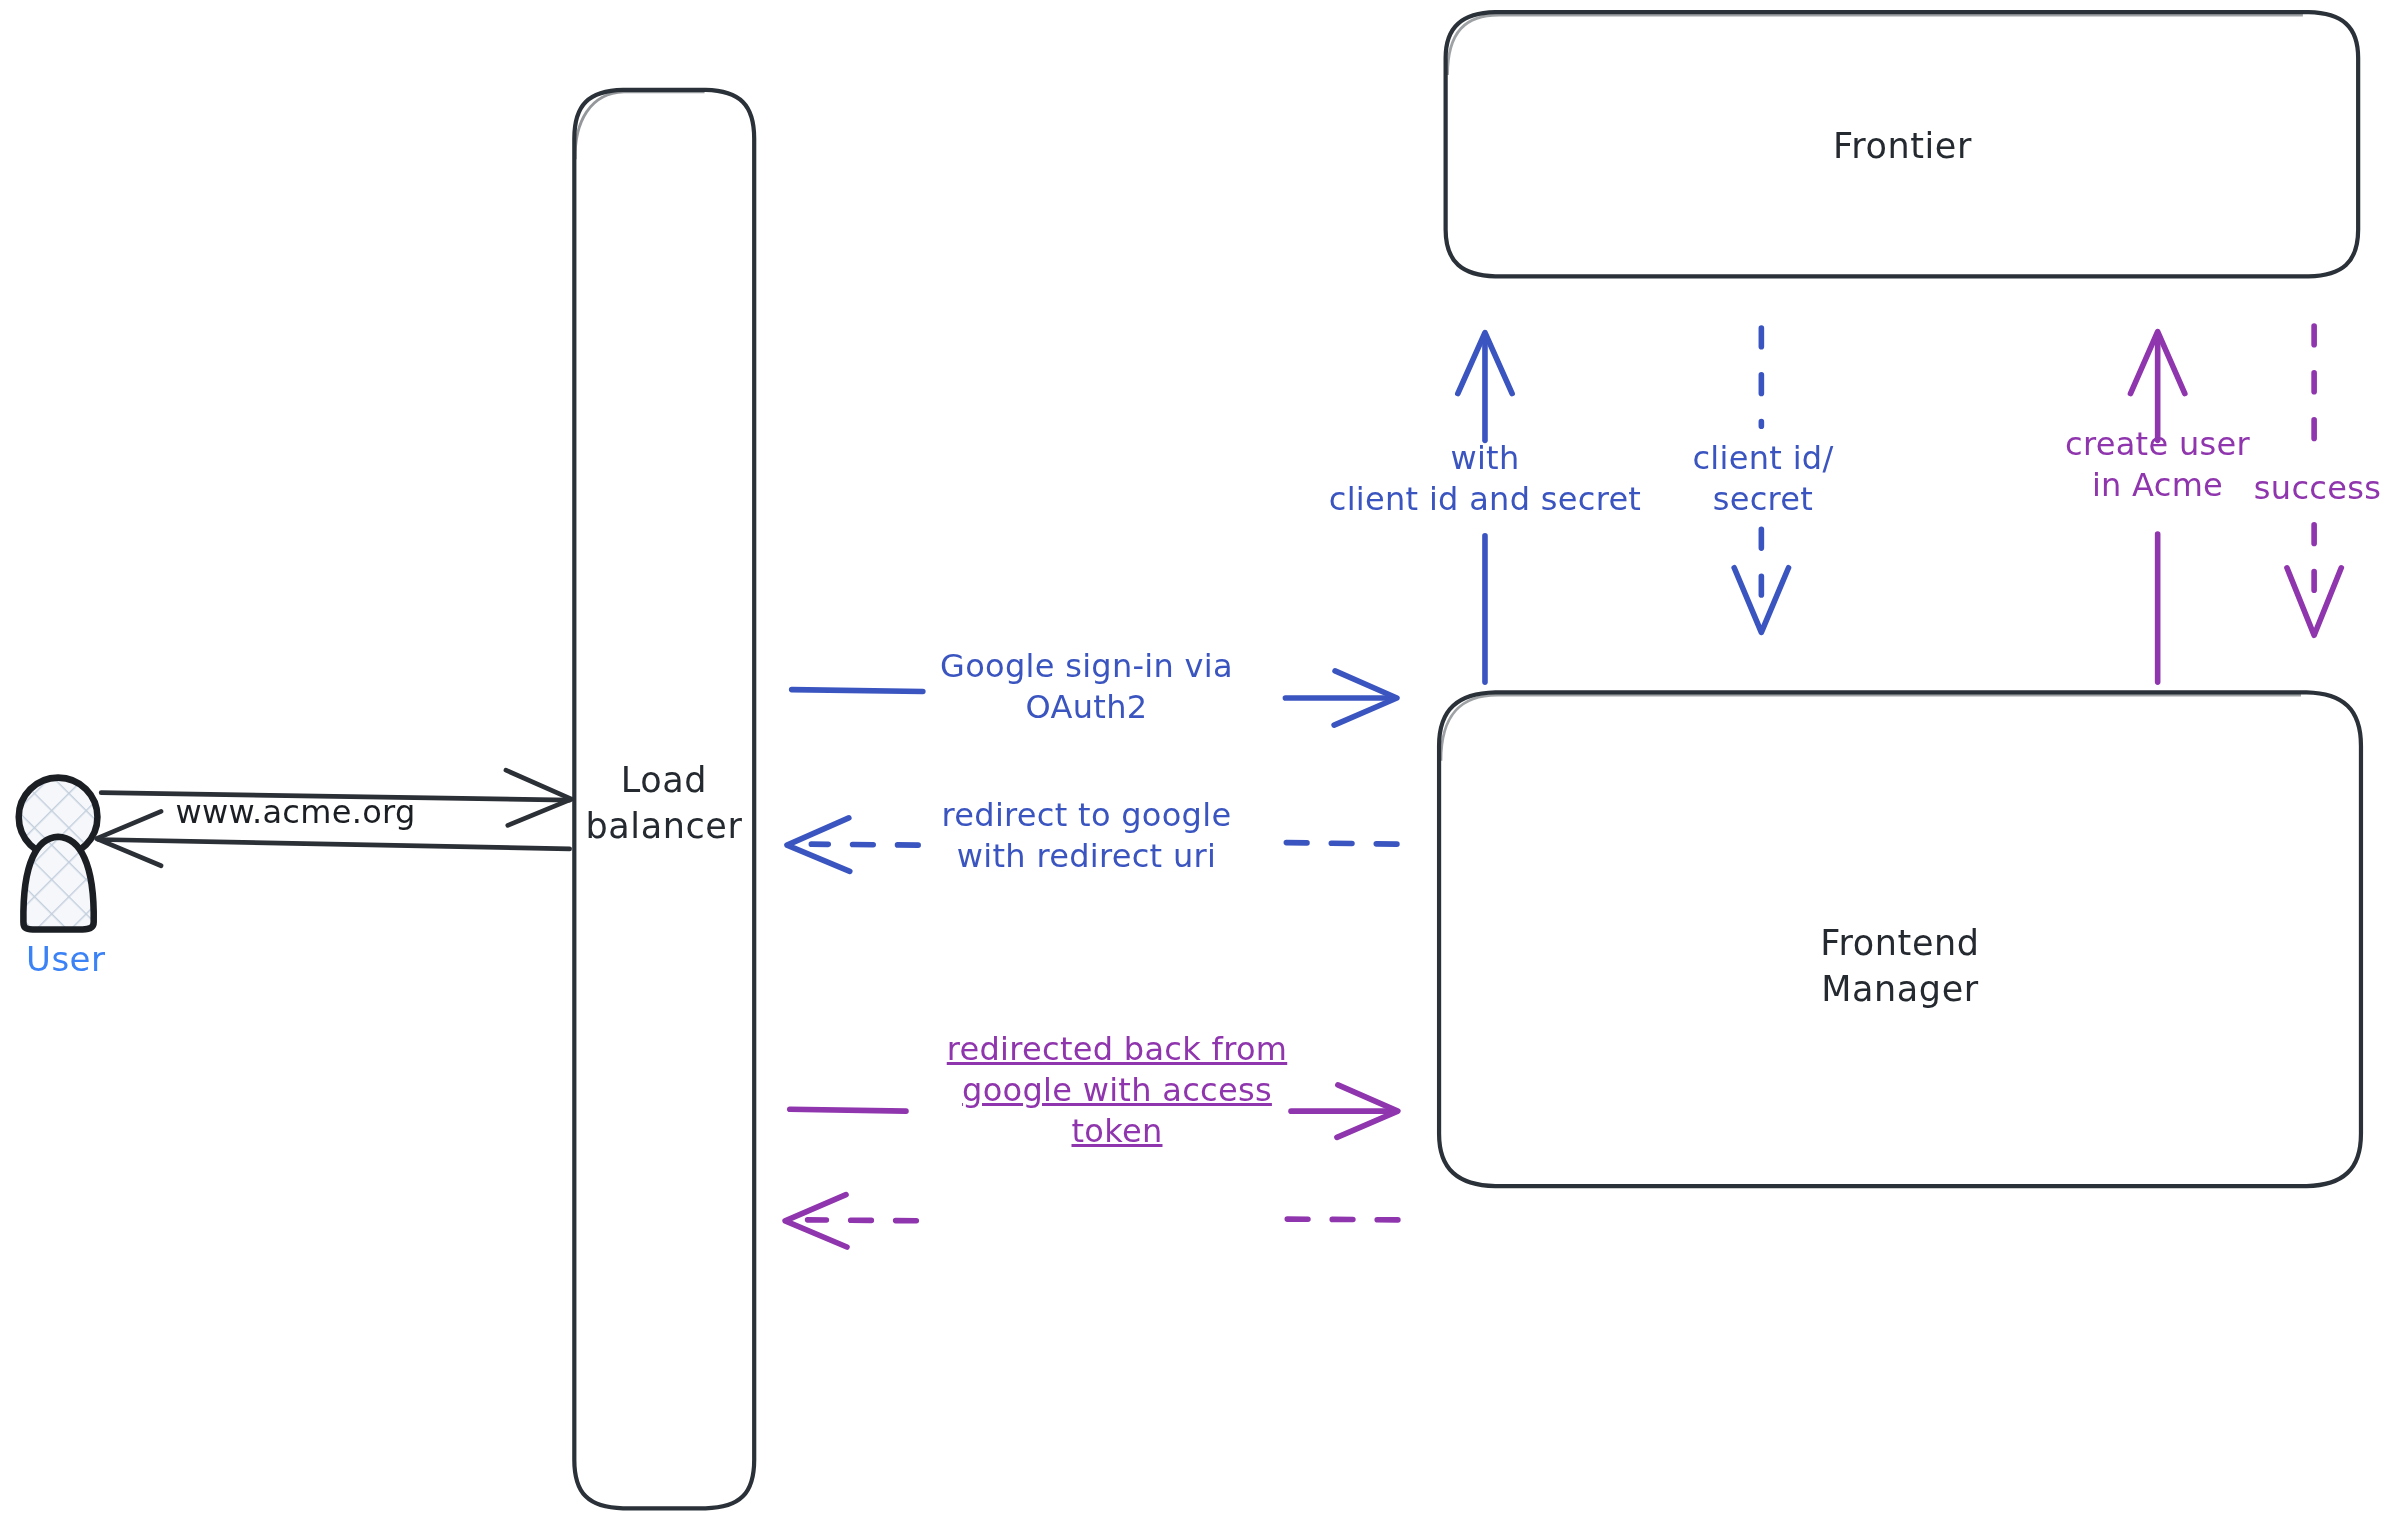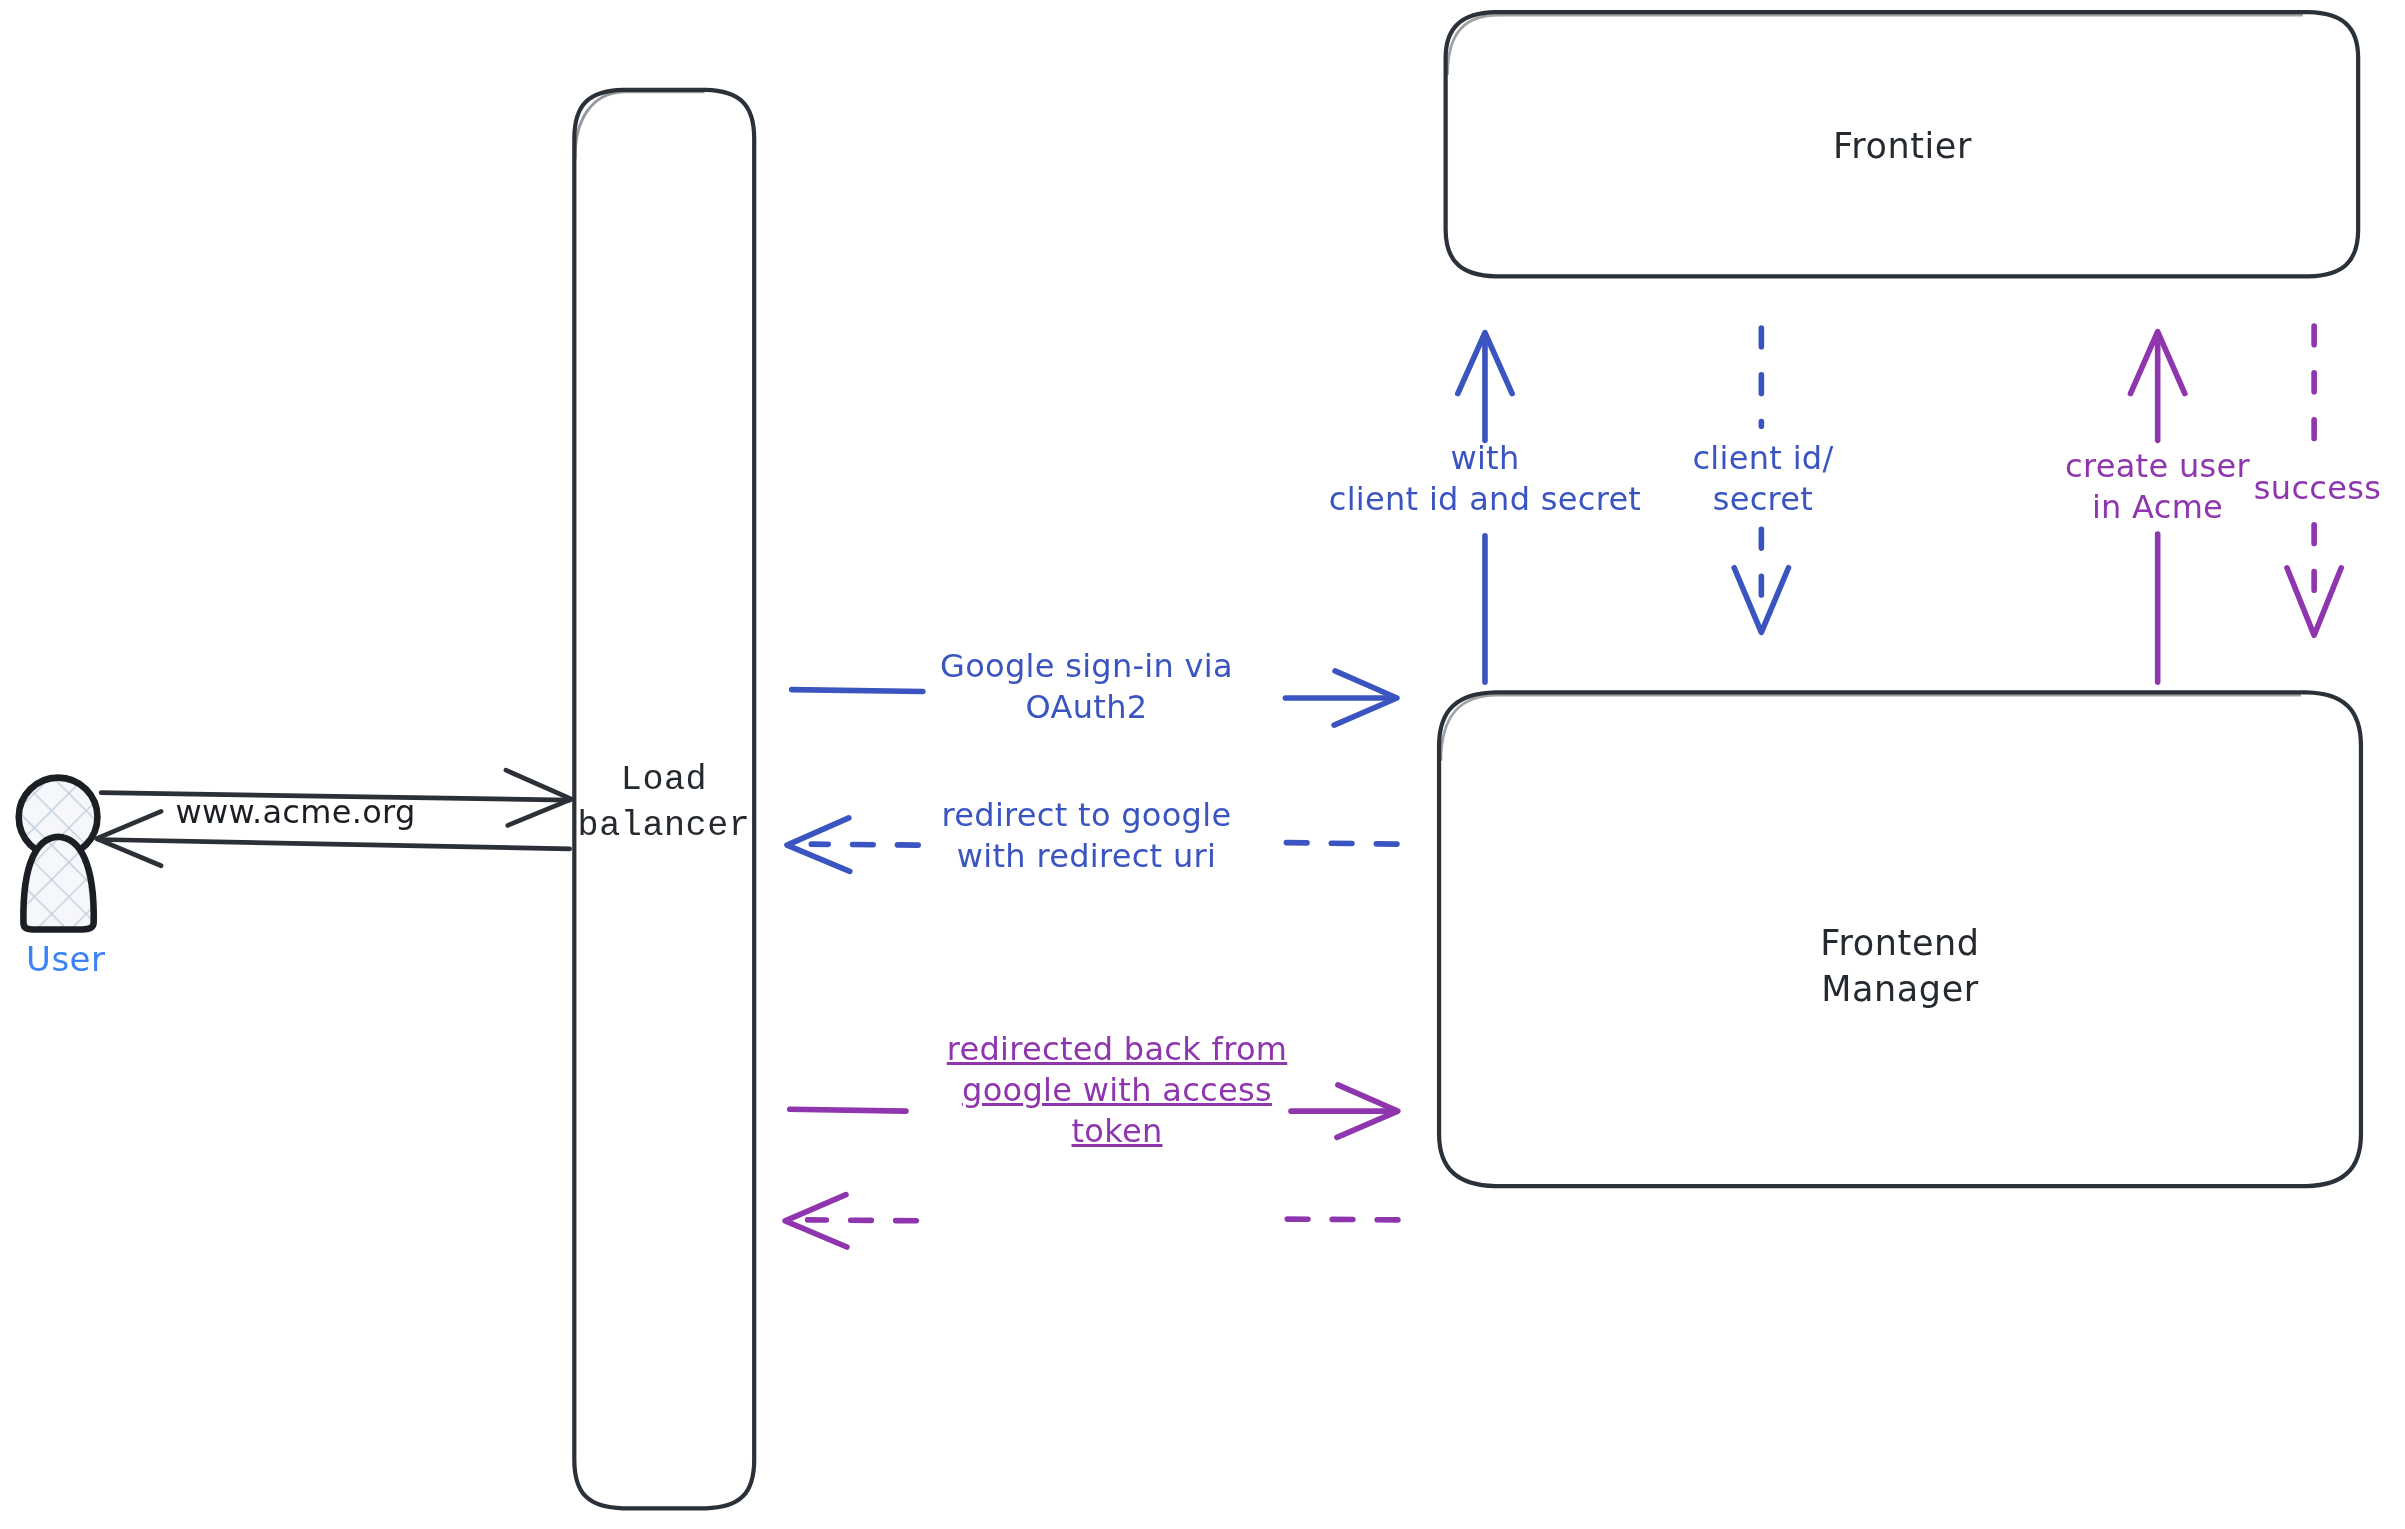--- a/index.html
+++ b/index.html
@@ -143,21 +143,21 @@
 
     <g>
       <path d="M 2470 348 L 2470 468" fill="none" stroke="#8f35ad" stroke-width="6" stroke-linecap="round" stroke-dasharray="20 30"></path>
       <path d="M 2470 560 L 2470 660" fill="none" stroke="#8f35ad" stroke-width="6" stroke-linecap="round" stroke-dasharray="20 30"></path>
       <path d="M 2441 606 L 2470 678 L 2499 606" fill="none" stroke="#8f35ad" stroke-width="6" stroke-linecap="round" stroke-linejoin="round"></path>
     </g>
   </svg>
 
   <div class="actor-label" style="left:26px; top:939px;">User</div>
 
-  <div class="node-label" style="left:574px; top:757px; width:180px;font-family:Liberation Mono, monospace;">Load
+  <div class="node-label" style="left:574px; top:757px; width:180px;">Load
 balancer</div>
 
   <div class="node-label" style="left:1446px; top:123px; width:913px;">Frontier</div>
 
   <div class="node-label" style="left:1439px; top:900px; width:922px;margin-top:20px;">Frontend
 Manager</div>
 
   <div class="edge-label" style="left:141px; top:764px; width:309px; color:#1b1f24;margin-top:28px;">www.acme.org</div>
 
   <div class="edge-label blue" style="left:899px; top:646px; width:375px;">Google sign-in via
@@ -170,19 +170,19 @@
 google with access
 token</div>
 
 
   <div class="edge-label blue" style="left:1295px; top:438px; width:380px;">with
 client id and secret</div>
 
   <div class="edge-label blue" style="left:1677px; top:438px; width:172px;">client id/
 secret</div>
 
-  <div class="edge-label purple" style="left:2035px; top:446px; width:245px;">create user
+  <div class="edge-label purple" style="left:2035px; top:424px; width:245px;">create user
 in Acme</div>
 
   <div class="edge-label purple" style="left:2237px; top:468px; width:161px;">success</div>
 
 </div>
 
 
 </body></html>

